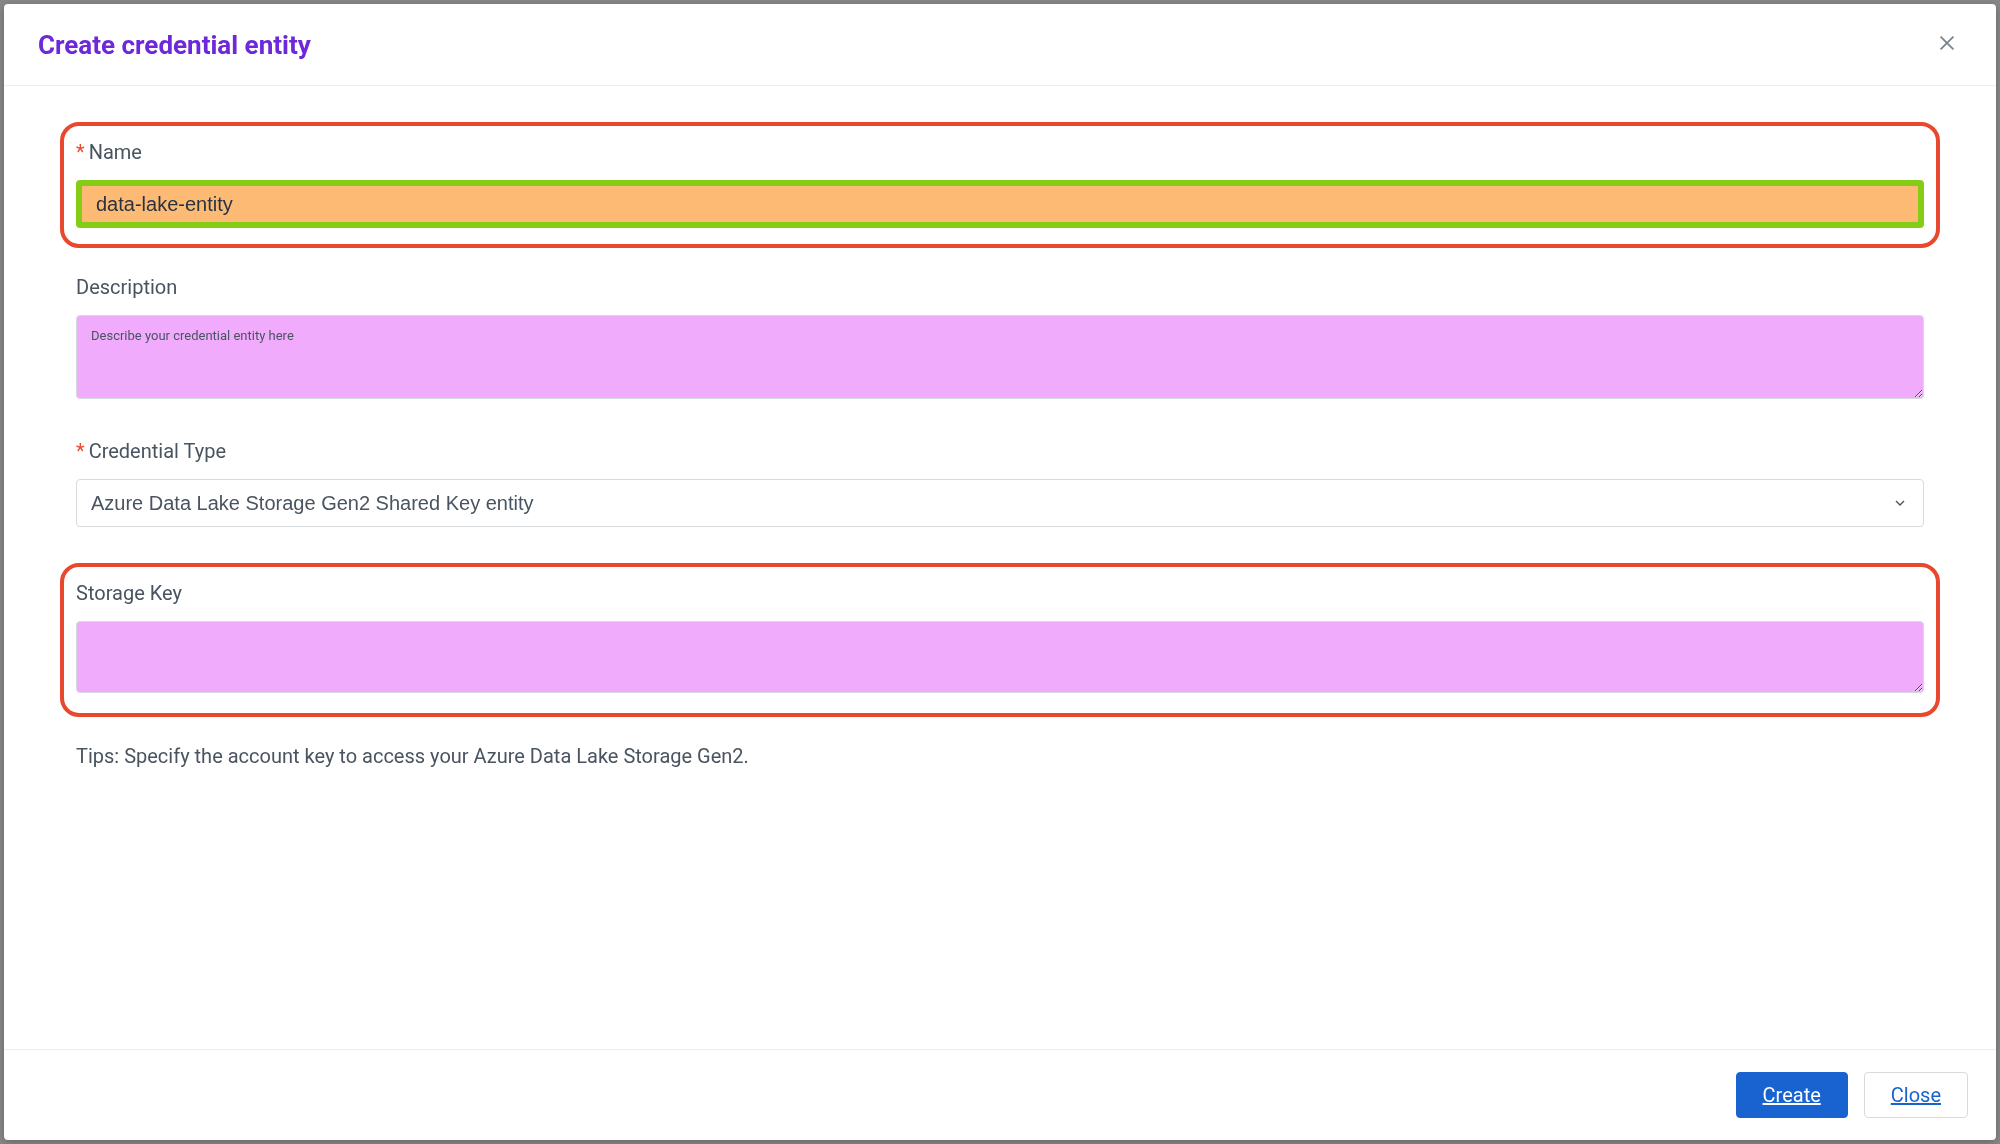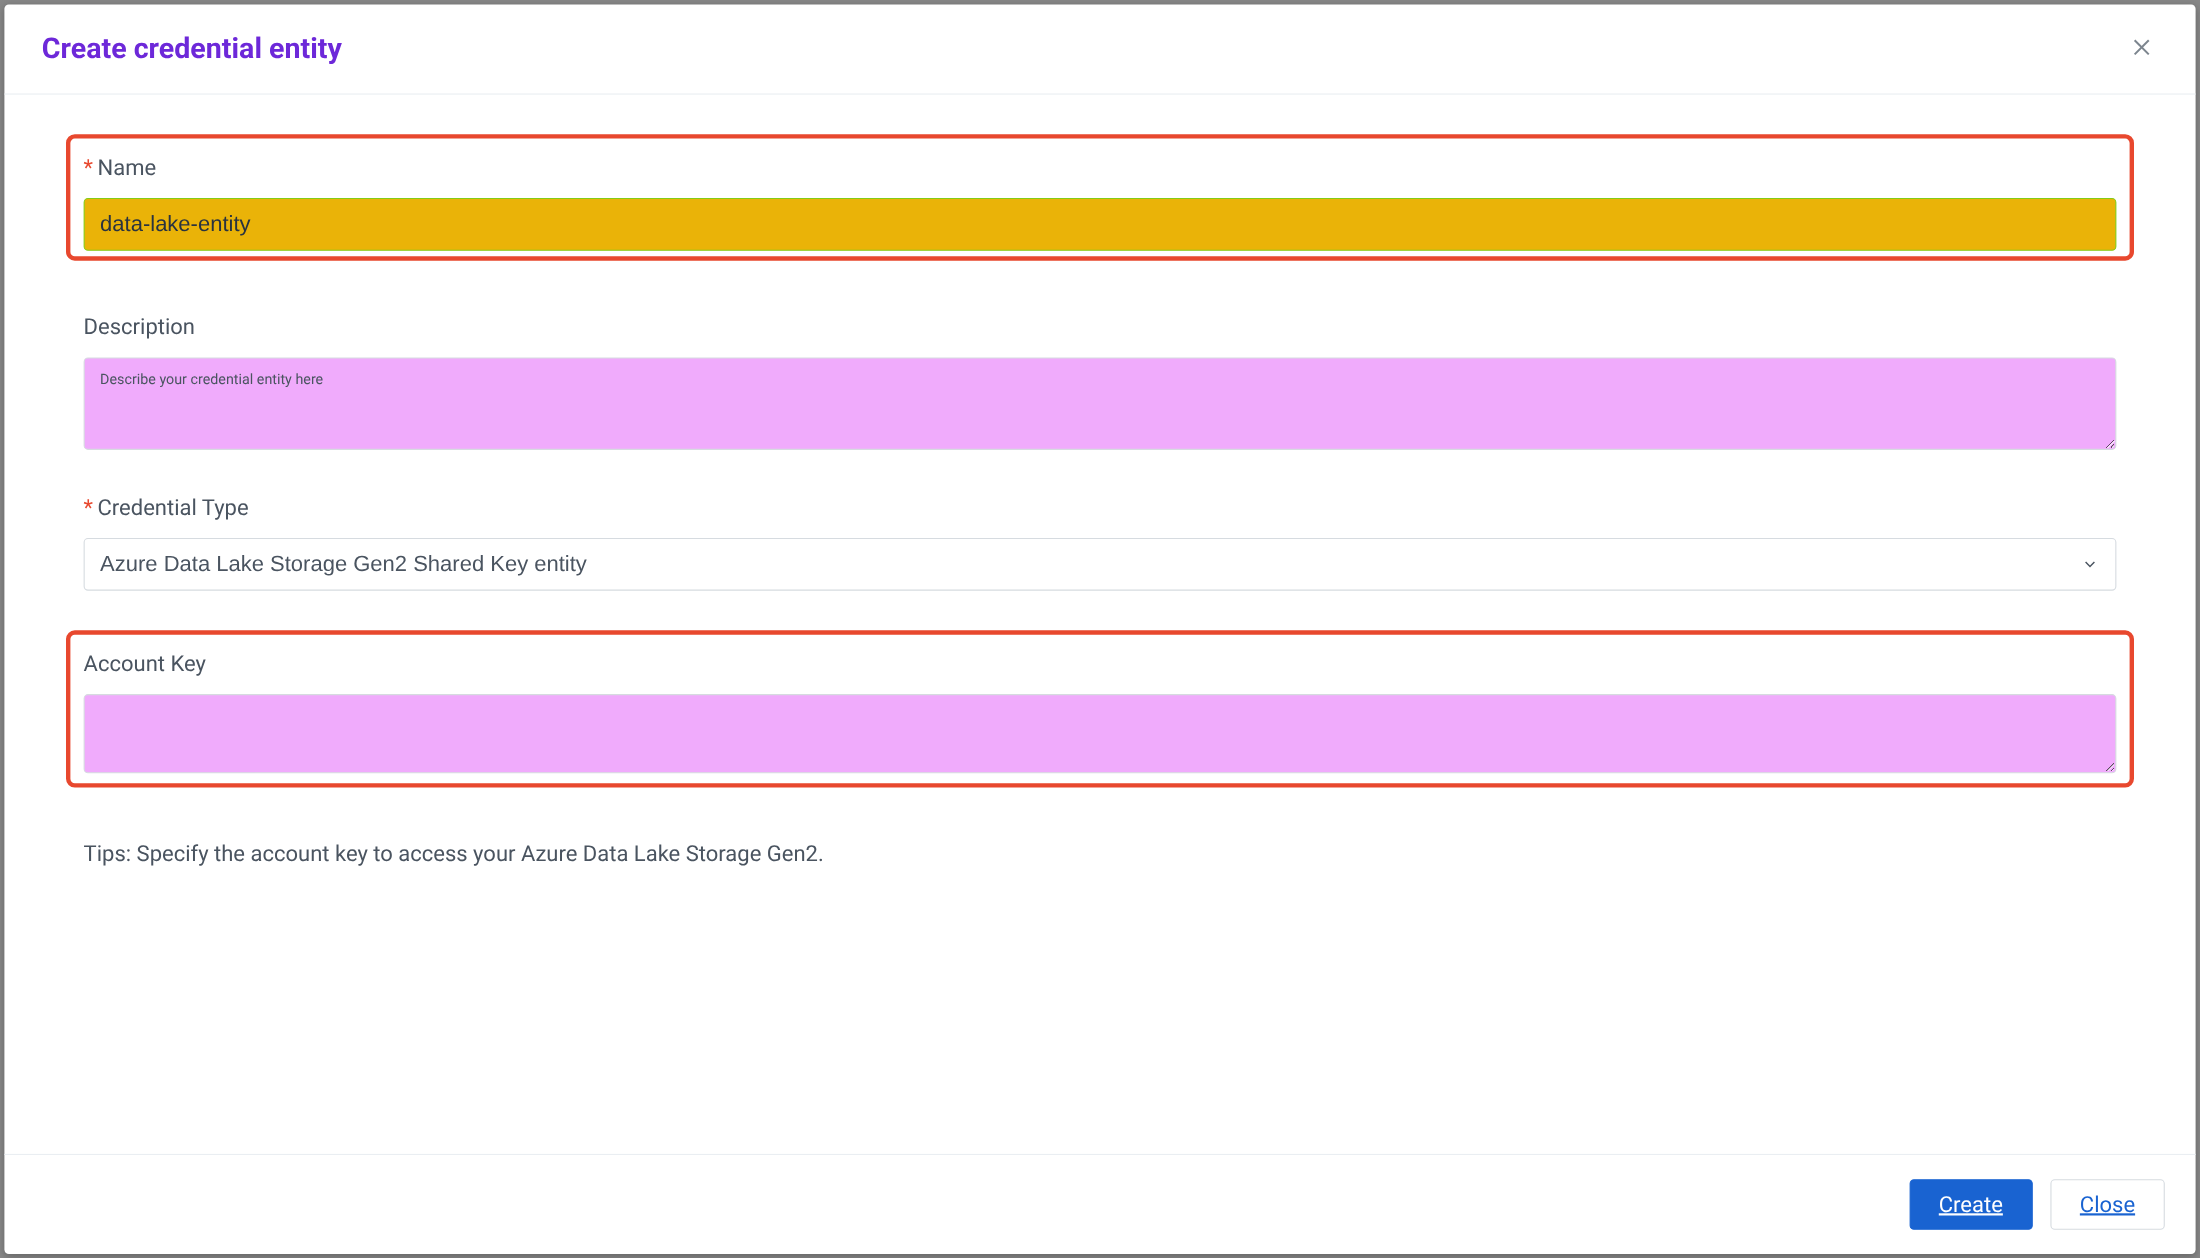--- a/index.html
+++ b/index.html
@@ -56,49 +56,49 @@
       flex: 1;
       padding: 36px 72px 24px 72px;
       overflow: auto;
     }
     .form-group {
       margin-bottom: 36px;
       position: relative;
     }
     .callout {
       border: 4px solid #e8482e;
-      border-radius: 8px;
-      padding: 14px 12px 5px 12px;
+      border-radius: 19px;
+      padding: 14px 12px 16px 12px;
       margin-left: -16px;
       margin-right: -16px;
-      margin-bottom: 48px;
+      margin-bottom: 27px;
     }
     .callout .form-group {
       margin-bottom: 0;
     }
     .form-label {
       display: block;
       font-size: 20px;
       color: #4a5460;
       margin-bottom: 16px;
     }
     .required-star {
       color: #e8482e;
       margin-right: 4px;
     }
     .text-input {
       width: 100%;
       height: 48px;
-      border: 1px solid #84cc16;
+      border: 6px solid #84cc16;
       border-radius: 4px;
       padding: 0 14px;
       font-size: 20px;
       color: #293340;
       outline: none;
-      background: #eab308;
+      background: #fdba74;
     }
     .textarea-input {
       width: 100%;
       min-height: 84px;
       border: 1px solid #d6dbe0;
       border-radius: 4px;
       padding: 12px 14px;
       font-size: 13px;
       color: #293340;
       outline: none;
@@ -216,21 +216,21 @@
         <span class="select-chevron">
           <svg viewBox="0 0 24 24" fill="none" stroke="currentColor" stroke-width="2">
             <polyline points="6 9 12 15 18 9"></polyline>
           </svg>
         </span>
       </div>
     </div>
 
     <div class="callout">
       <div class="form-group">
-        <label class="form-label">Account Key</label>
+        <label class="form-label">Storage Key</label>
         <textarea class="textarea-input" style="min-height: 72px;"></textarea>
       </div>
     </div>
 
     <p class="tips-text">Tips: Specify the account key to access your Azure Data Lake Storage Gen2.</p>
 
   </div>
 
   <div class="modal-footer">
     <button class="btn btn-primary">Create</button>

